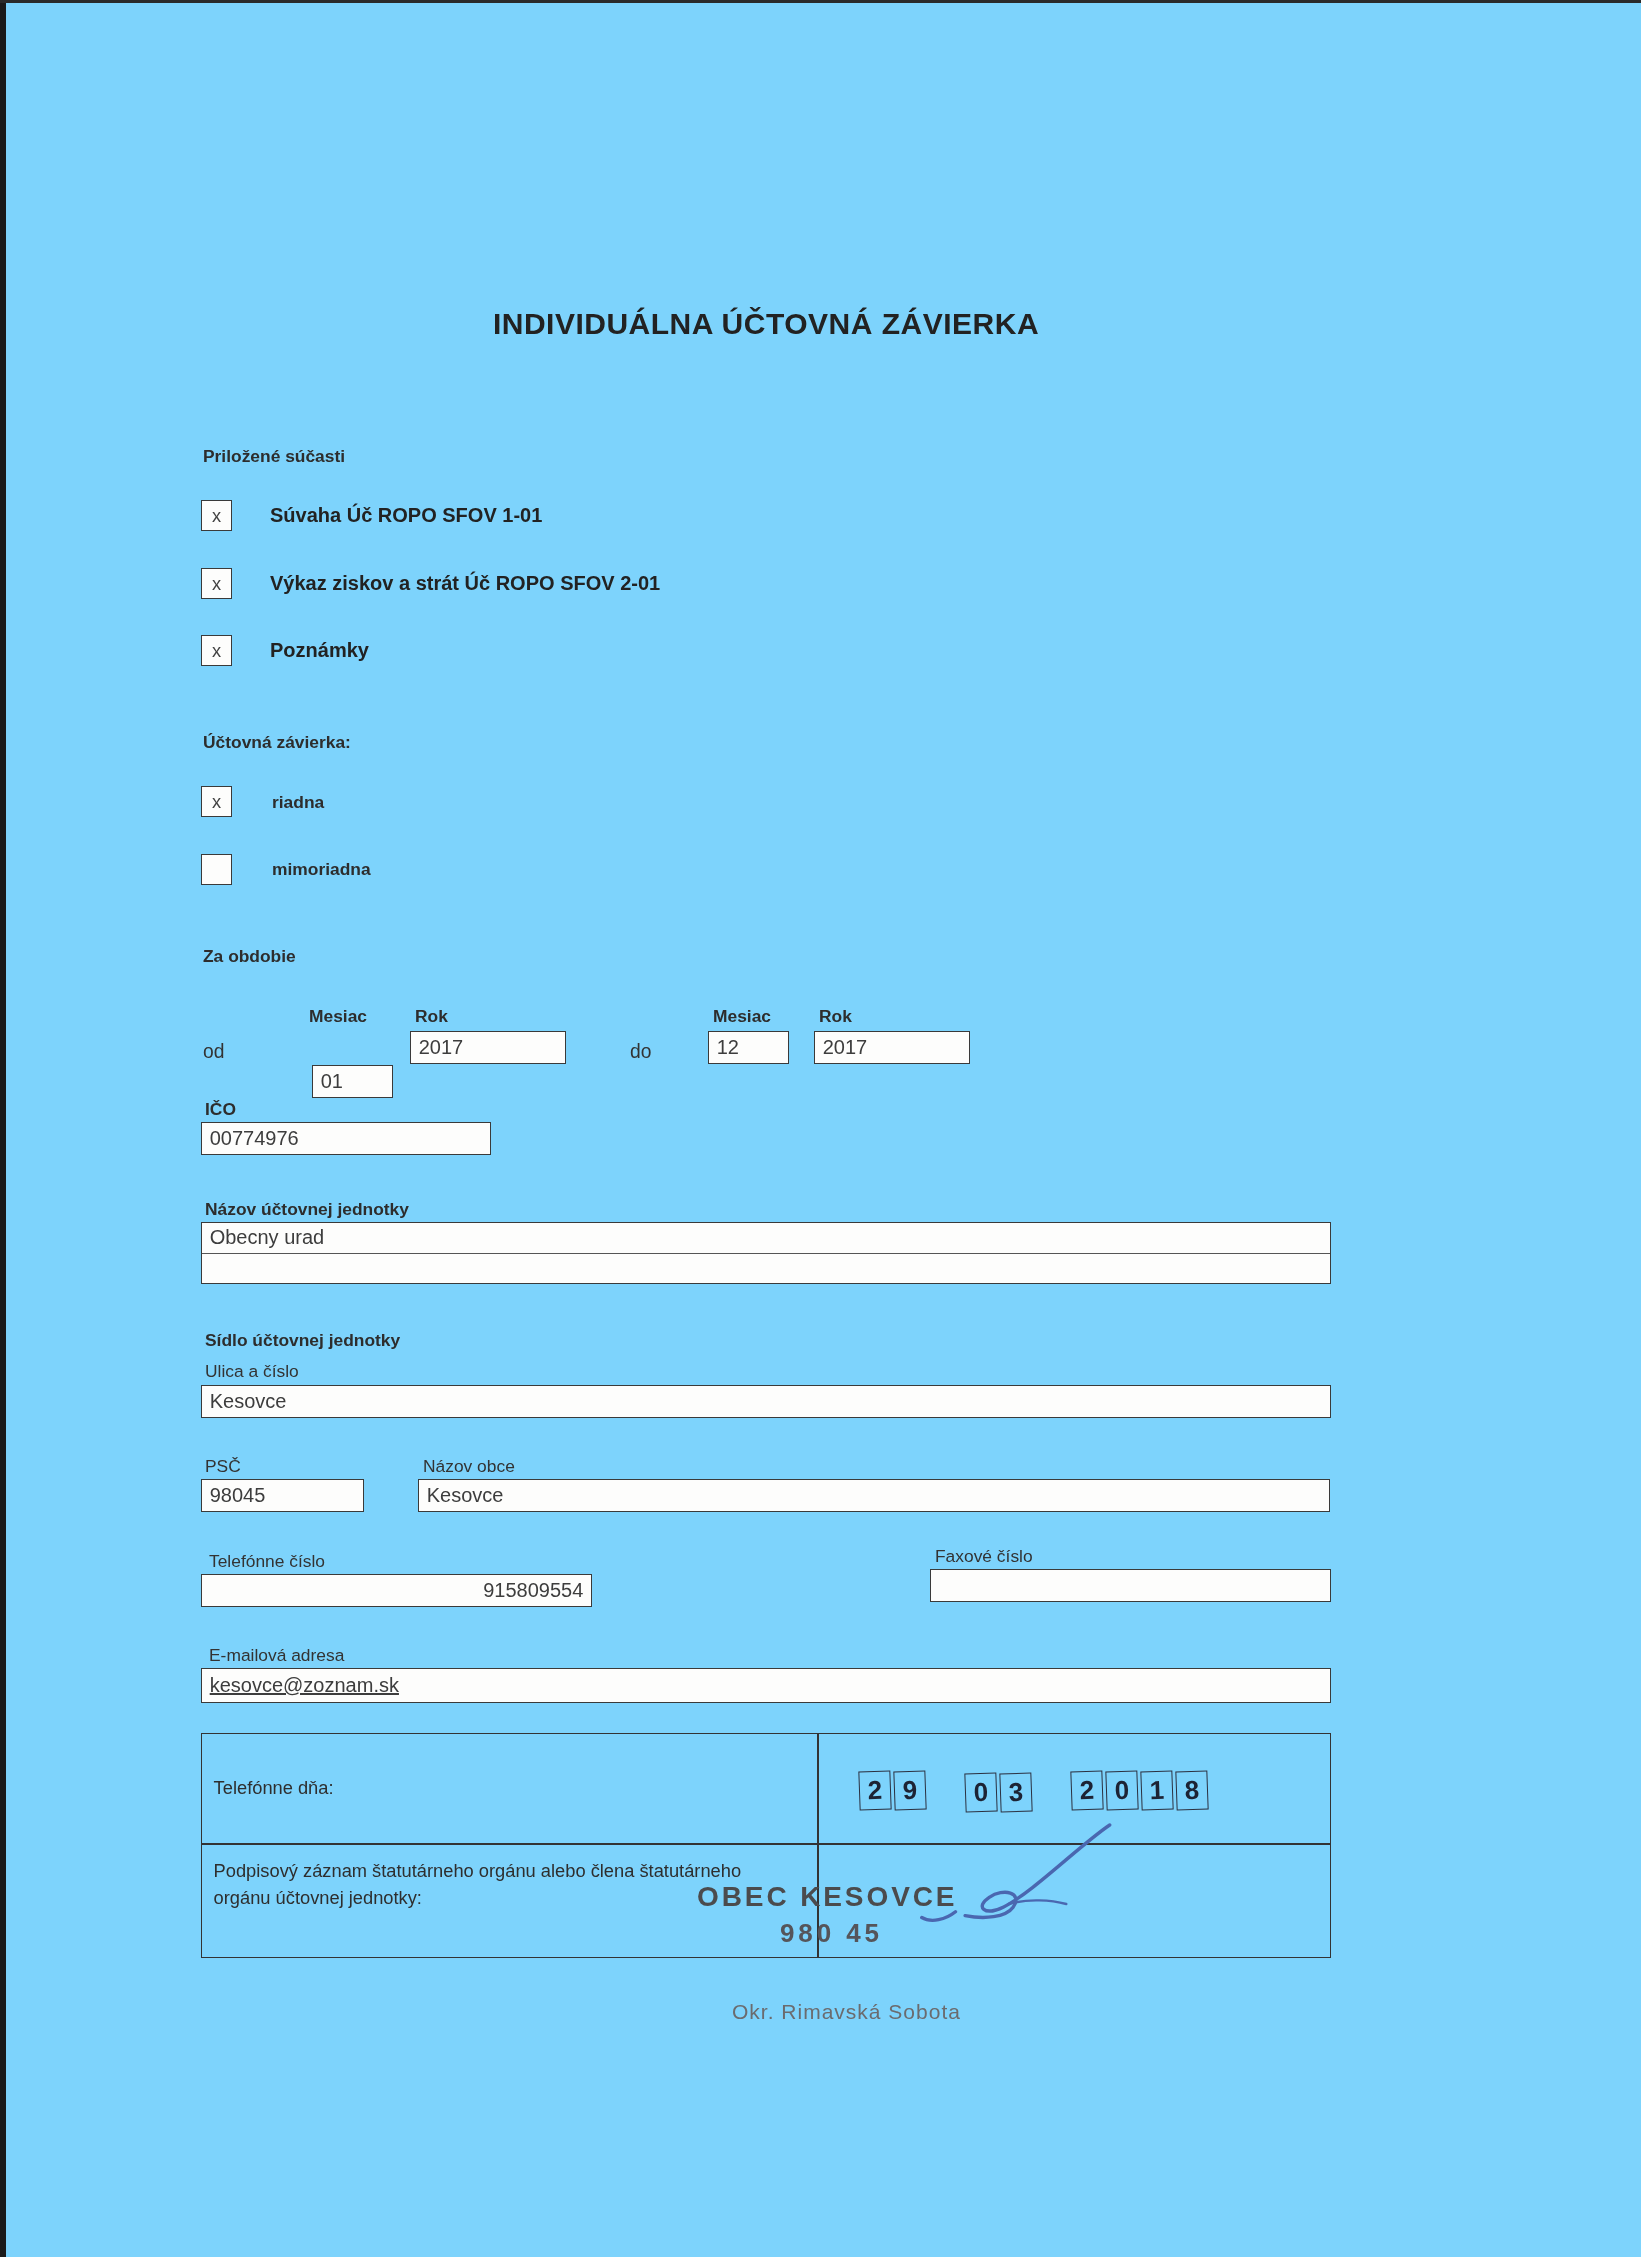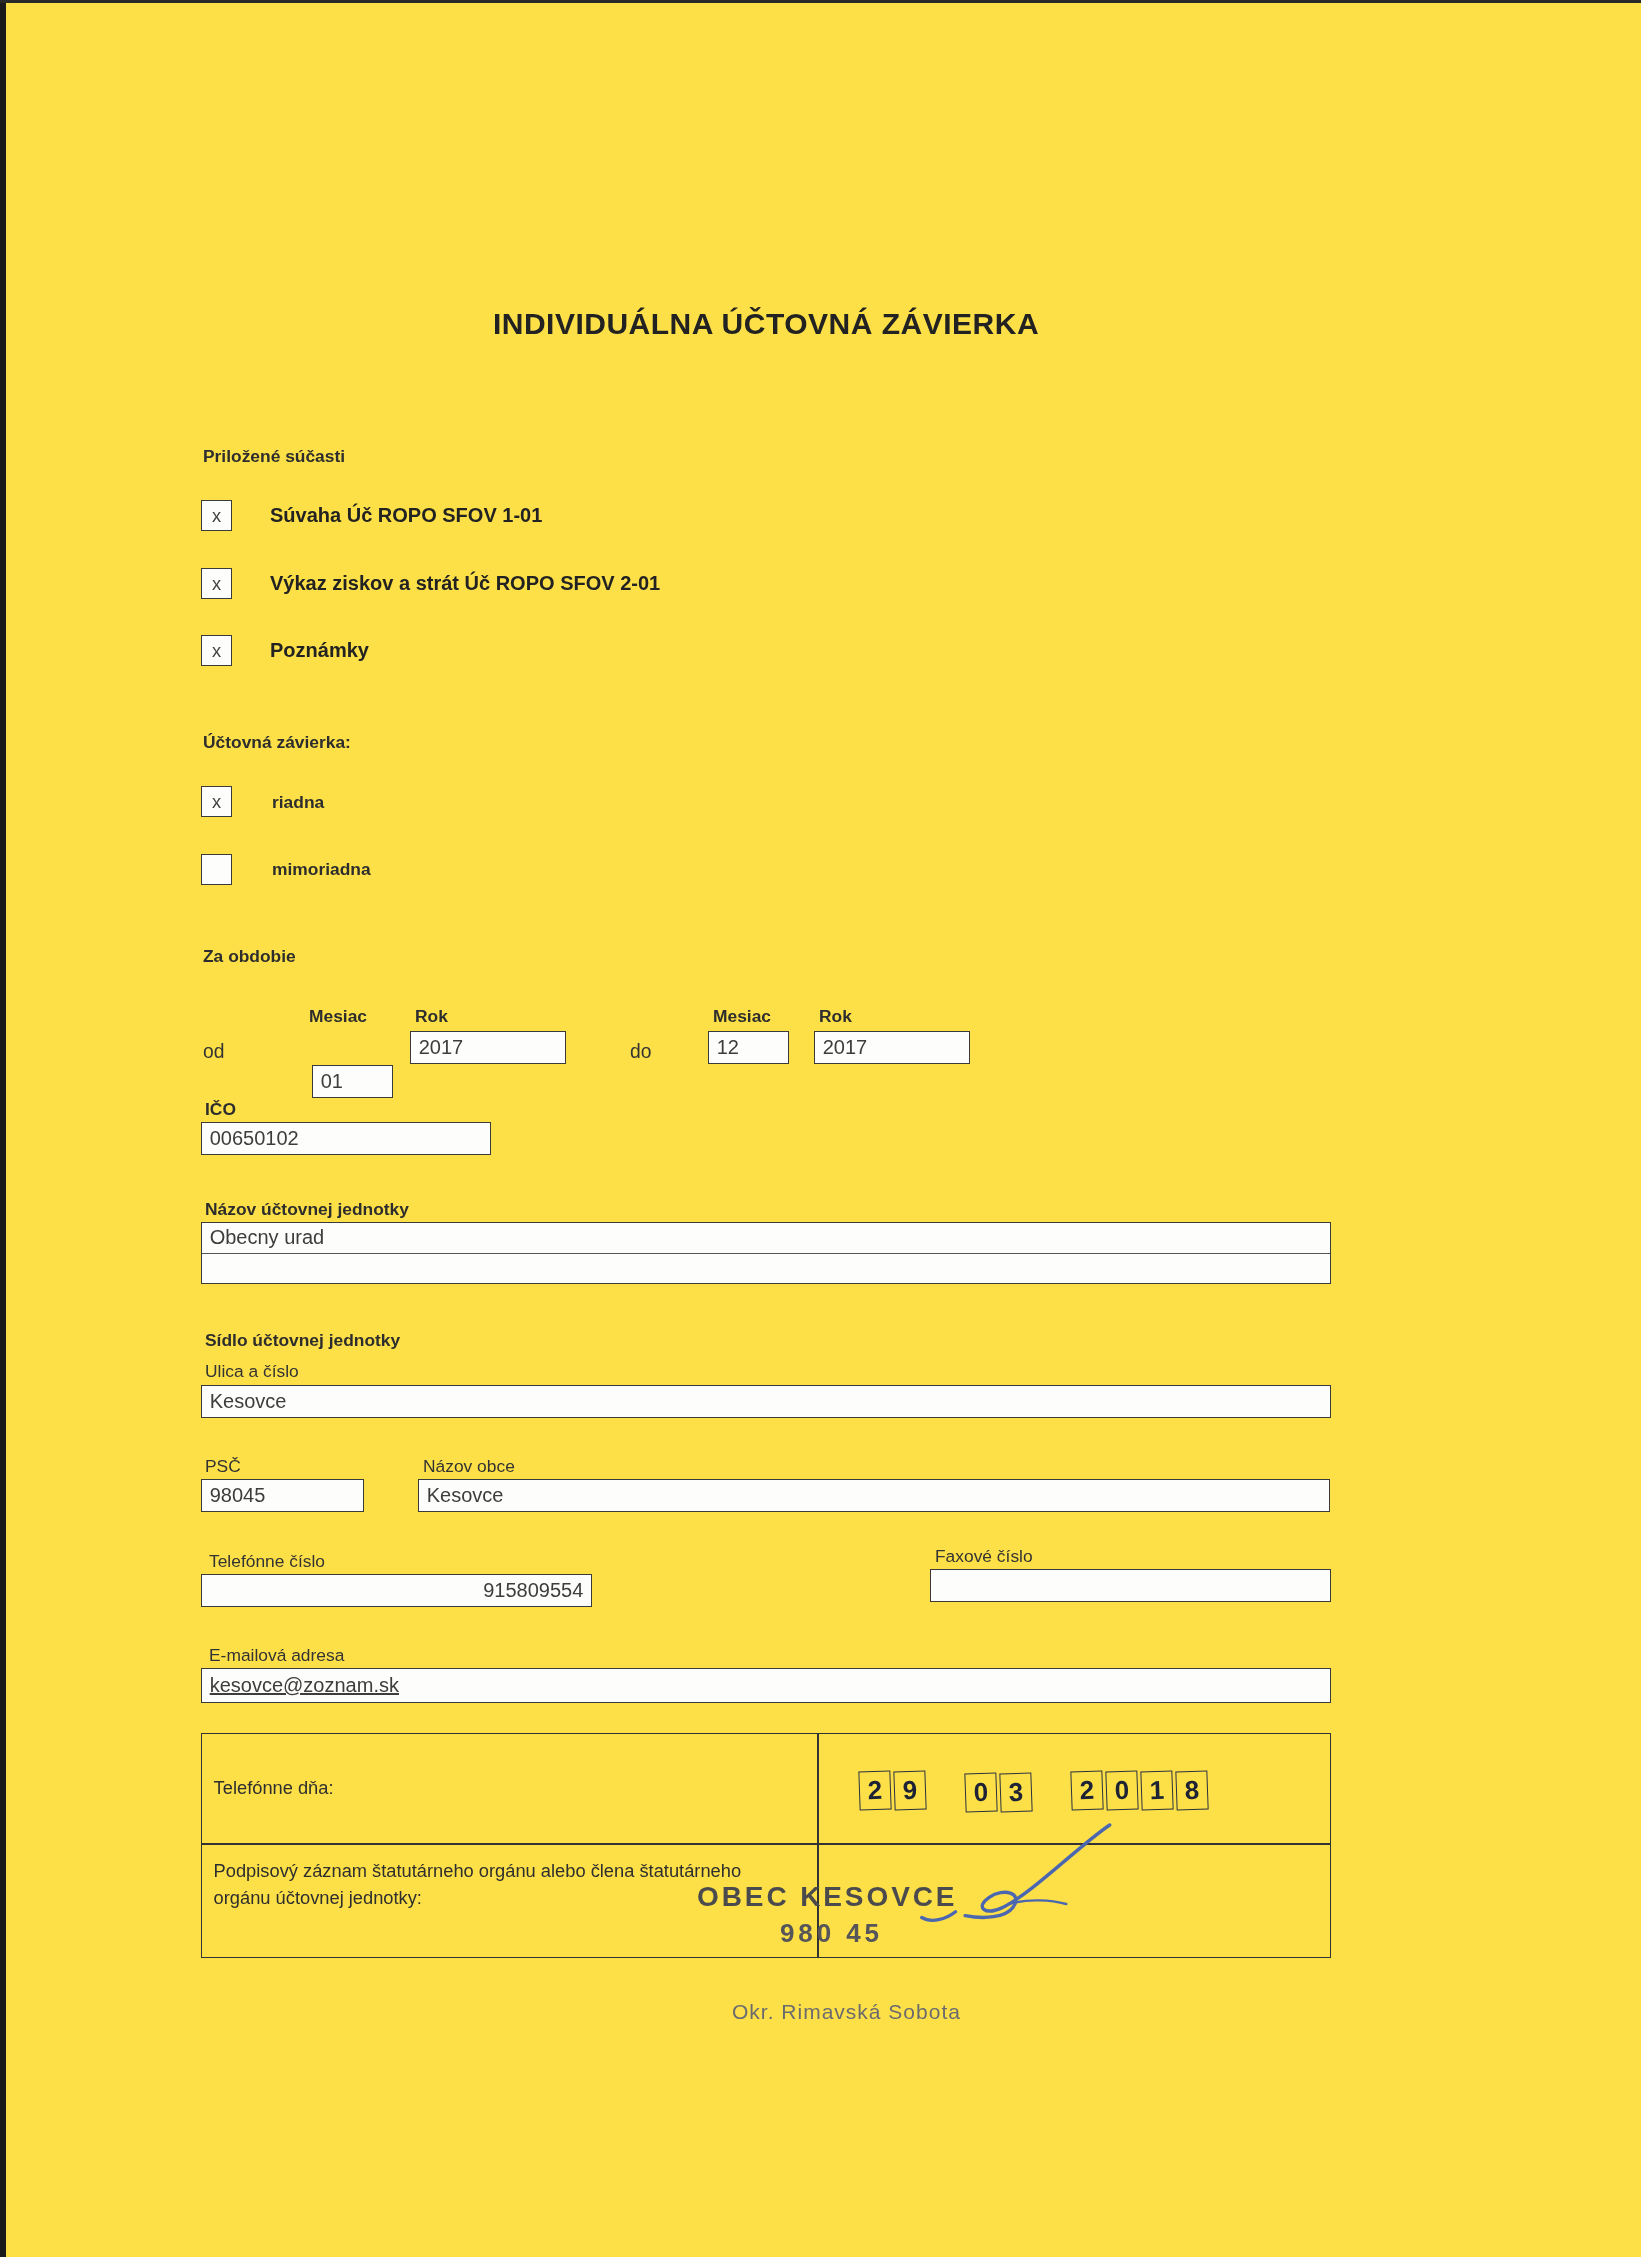--- a/index.html
+++ b/index.html
@@ -3,21 +3,21 @@
 <meta charset="utf-8">
 <style>
   * { margin: 0; padding: 0; box-sizing: border-box; }
   html, body { background: #e8e8e6; }
   body { font-family: "Liberation Sans", sans-serif; }
   .page {
     position: relative;
     width: 1641px;
     height: 2257px;
     margin: 0 auto;
-    background: #fde047;
+    background: #7dd3fc;
     overflow: hidden;
     color: #2b2b2b;
   }
   .scan-edge-left { position:absolute; left:0; top:0; width:5.8px; height:100%; background:#1a1a1a; }
   .scan-edge-top { position:absolute; left:0; top:0; width:100%; height:2.9px; background:#2a2a2a; }
   .abs { position: absolute; }
   .title { font-size: 30px; font-weight: bold; letter-spacing: 0.5px; text-align: center; color:#222; }
   .subtitle { font-size: 18.3px; font-weight: bold; text-align: center; color:#2d2d2d; }
   .lbl-bold { font-size: 17.4px; font-weight: bold; color:#2d2d2d; }
   .lbl { font-size: 17.4px; color:#333; }
@@ -104,21 +104,21 @@
   <div class="abs fieldbox" style="left:312px; top:1031px; width:81px; height:33px;margin-top:34px;">01</div>
   <div class="abs fieldbox" style="left:410px; top:1031px; width:156px; height:33px;">2017</div>
 
   <div class="abs lbl" style="left:630px; top:1041px; font-size:19.3px;">do</div>
   <div class="abs lbl-bold" style="left:713px; top:1006px;">Mesiac</div>
   <div class="abs lbl-bold" style="left:819px; top:1006px;">Rok</div>
   <div class="abs fieldbox" style="left:708px; top:1031px; width:81px; height:33px;">12</div>
   <div class="abs fieldbox" style="left:814px; top:1031px; width:156px; height:33px;">2017</div>
 
   <div class="abs lbl-bold" style="left:205px; top:1099px;">IČO</div>
-  <div class="abs fieldbox" style="left:201px; top:1122px; width:290px; height:33px;">00650102</div>
+  <div class="abs fieldbox" style="left:201px; top:1122px; width:290px; height:33px;">00774976</div>
 
   <div class="abs lbl-bold" style="left:205px; top:1199px;">Názov účtovnej jednotky</div>
   <div class="abs fieldbox twoline" style="left:201px; top:1222px; width:1130px;">
     <span>Obecny urad</span>
     <span class="midline"></span>
   </div>
 
   <div class="abs lbl-bold" style="left:205px; top:1330px;">Sídlo účtovnej jednotky</div>
 
   <div class="abs lbl" style="left:205px; top:1361px;">Ulica a číslo</div>

